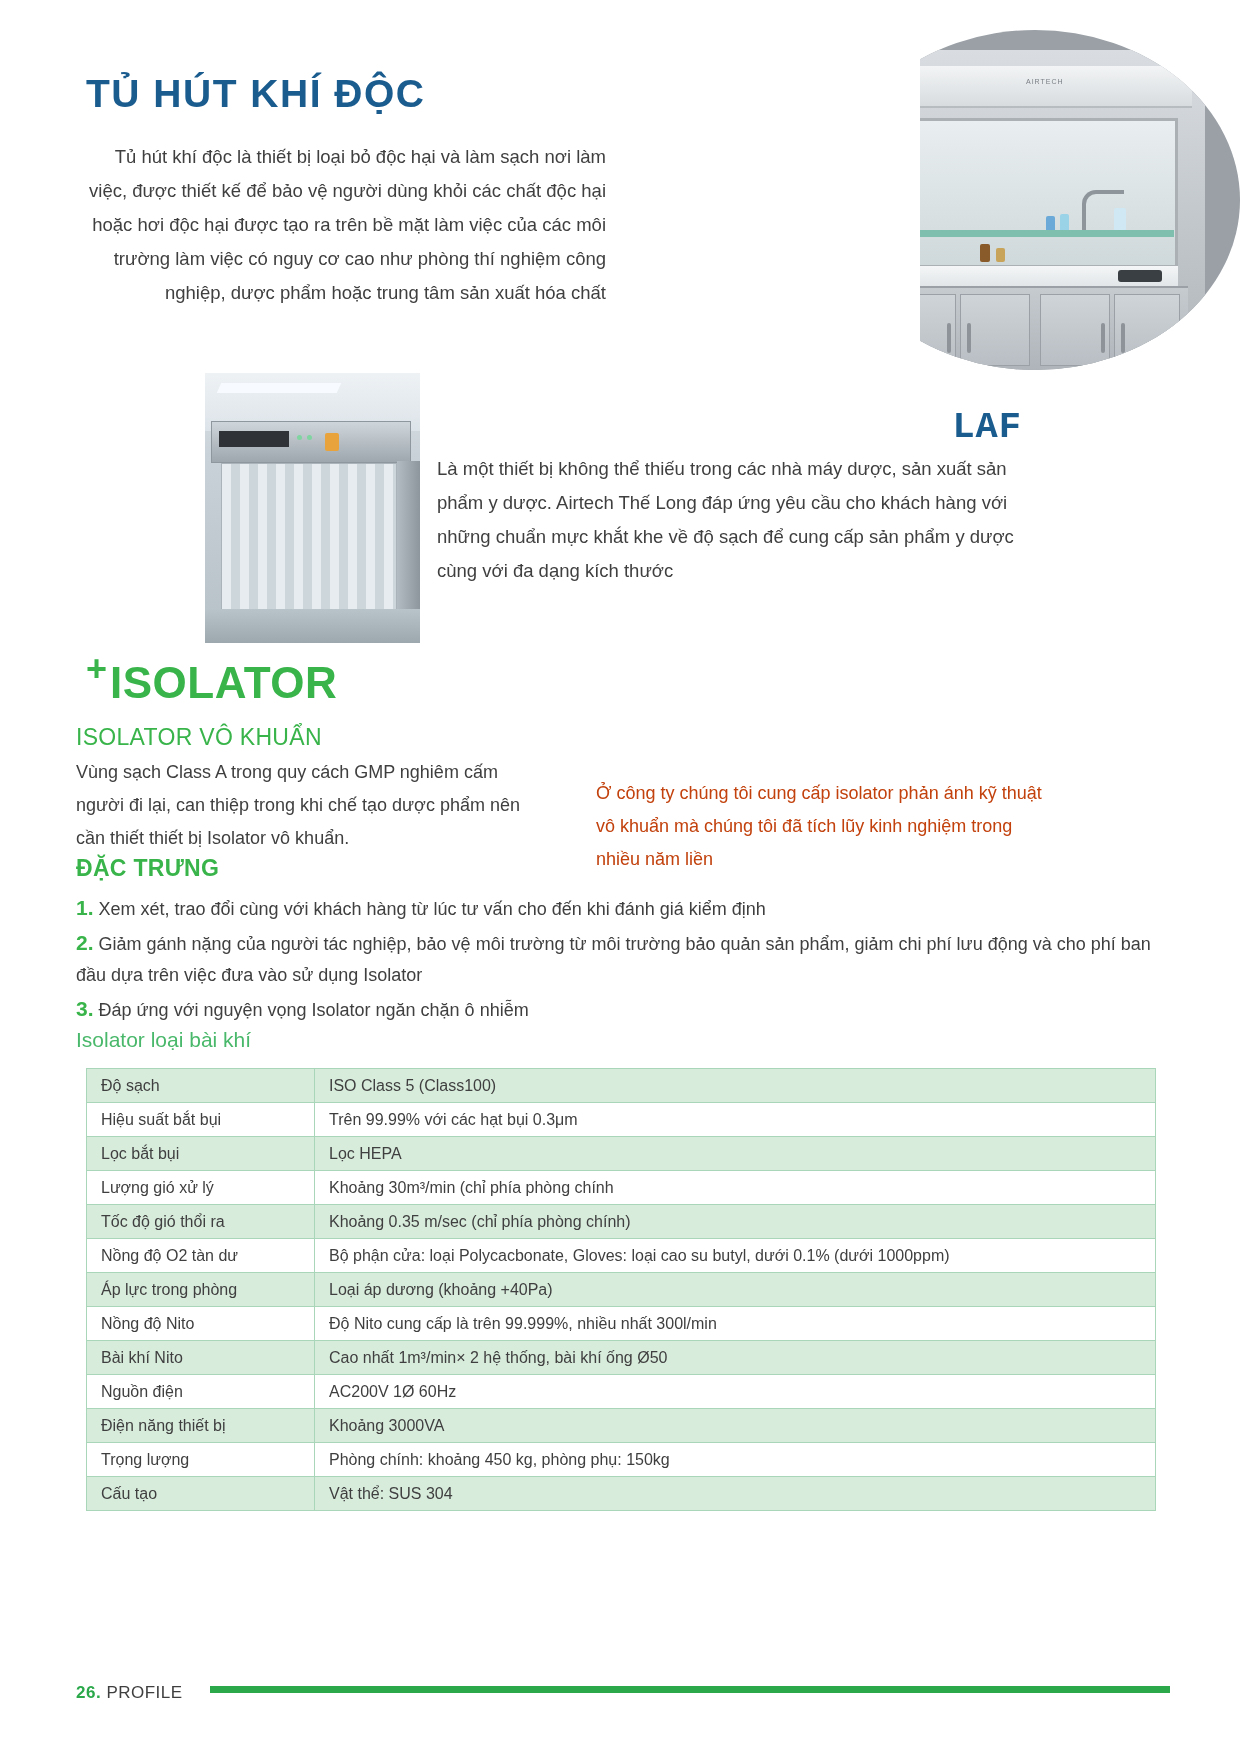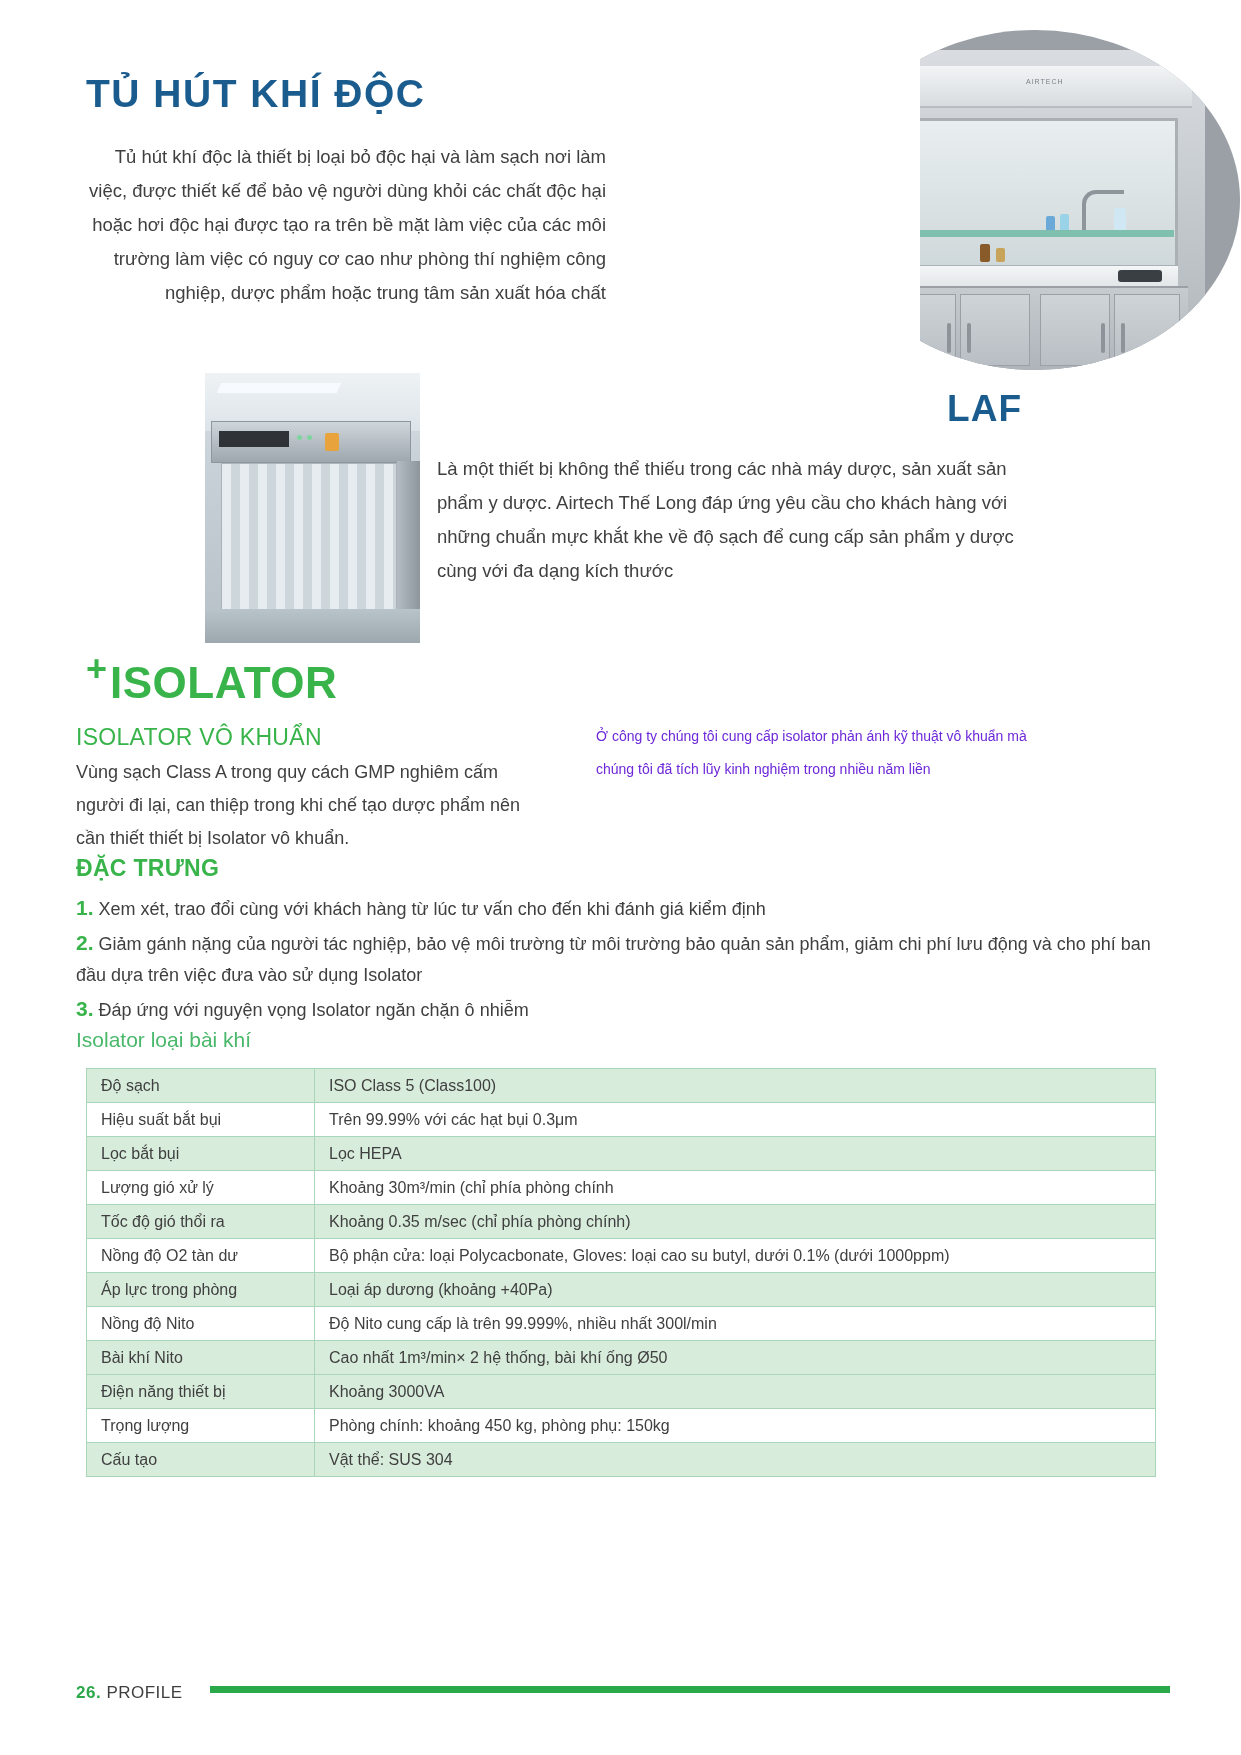--- a/index.html
+++ b/index.html
@@ -128,25 +128,26 @@
     position:absolute; left:16px; top:90px; width:176px; height:150px;
     background: repeating-linear-gradient(90deg,#e6ecef 0 9px,#cdd6db 9px 18px);
     border:1px solid #aab3b9;
   }
   .laf-floor { position:absolute; left:0; bottom:0; width:100%; height:34px; background:linear-gradient(180deg,#b9c3ca,#9da7ae); }
   .laf-side { position:absolute; left:192px; top:88px; width:23px; height:152px; background:linear-gradient(90deg,#b3bcc2,#8d969d); }
 
   .laf-title {
     position: absolute;
     right: 86px;
-    top: 388px;
+    top: 406px;
     font-size: 37px;
     font-weight: bold;
     color: #1b5c8f;
     letter-spacing: 1px;
+    font-family: Liberation Mono, monospace;
   }
   .laf-body {
     position: absolute;
     right: 86px;
     top: 452px;
     width: 585px;
     text-align: left;
     font-size: 18.5px;
     line-height: 34px;
     color: #3f3f3f;
@@ -163,22 +164,22 @@
   }
   .iso-sub {
     position: absolute; left: 76px; top: 724px;
     font-size: 23px; font-weight: normal; color: #38b44a; letter-spacing: 0.3px;
   }
   .iso-col-left {
     position: absolute; left: 76px; top: 756px; width: 470px;
     font-size: 18px; line-height: 33px; color: #3f3f3f;
   }
   .iso-col-right {
-    position: absolute; left: 596px; top: 720px; width: 450px;
-    font-size: 14px; line-height: 33px; color: #6d28d9;
+    position: absolute; left: 596px; top: 777px; width: 450px;
+    font-size: 18px; line-height: 33px; color: #c2410c;
   }
 
   .feat-title {
     position: absolute; left: 76px; top: 855px;
     font-size: 23px; font-weight: bold; color: #38b44a; letter-spacing: 0.3px;
   }
   .feat-list {
     position: absolute; left: 76px; top: 892px; width: 1090px;
     font-size: 18px; line-height: 31px; color: #3f3f3f;
   }
@@ -335,20 +336,24 @@
         <td>Loại áp dương (khoảng +40Pa)</td>
       </tr>
       <tr>
         <td class="k">Nồng độ Nito</td>
         <td>Độ Nito cung cấp là trên 99.999%, nhiều nhất 300l/min</td>
       </tr>
       <tr class="alt">
         <td class="k">Bài khí Nito</td>
         <td>Cao nhất 1m³/min× 2 hệ thống, bài khí ống Ø50</td>
       </tr>
+      <tr>
+        <td class="k">Nguồn điện</td>
+        <td>AC200V 1Ø 60Hz</td>
+      </tr>
       <tr class="alt">
         <td class="k">Điện năng thiết bị</td>
         <td>Khoảng 3000VA</td>
       </tr>
       <tr>
         <td class="k">Trọng lượng</td>
         <td>Phòng chính: khoảng 450 kg, phòng phụ: 150kg</td>
       </tr>
       <tr class="alt">
         <td class="k">Cấu tạo</td>

